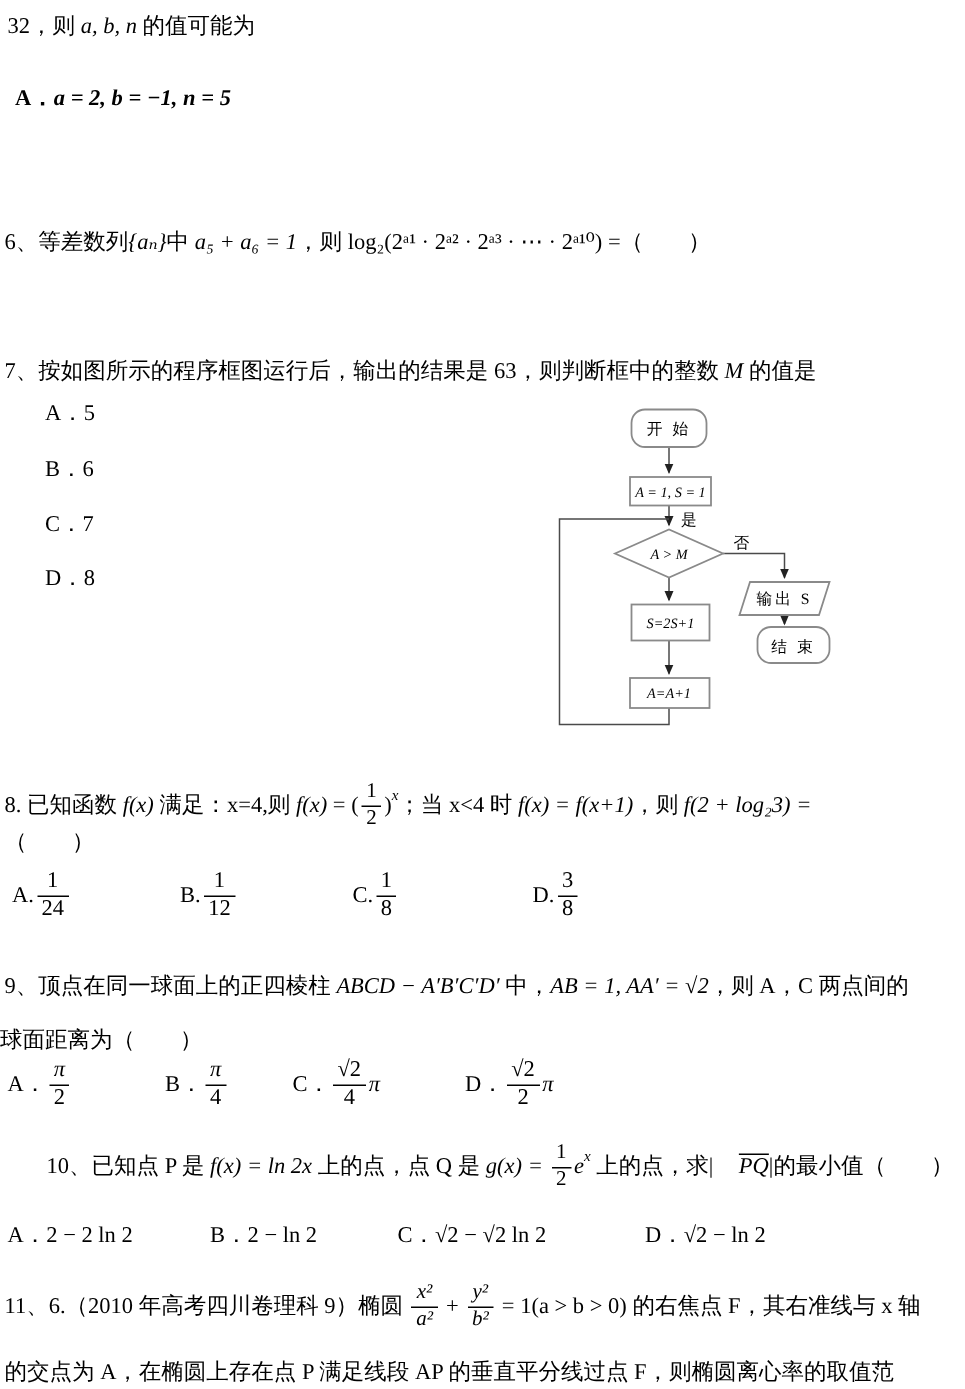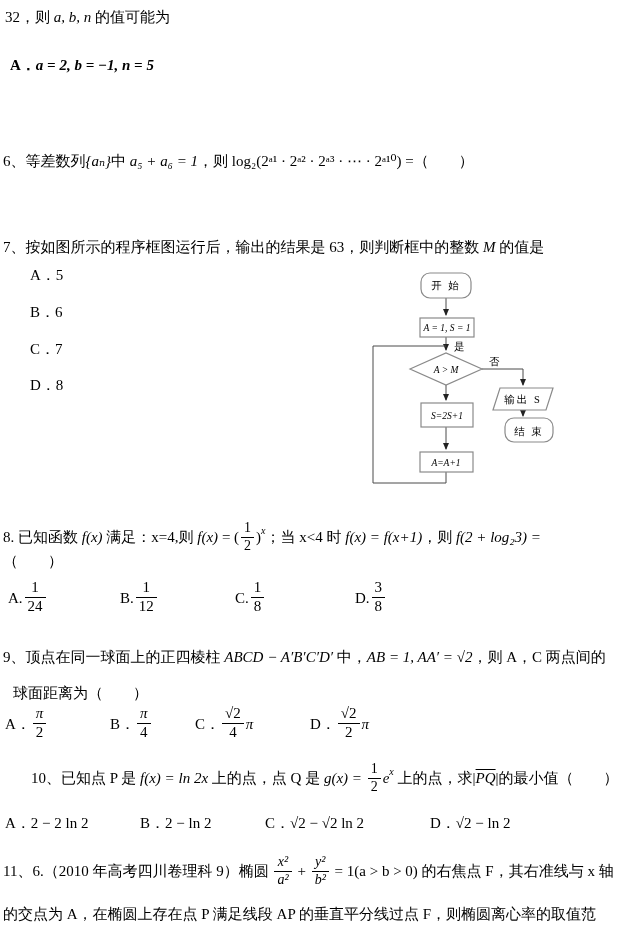--- a/index.html
+++ b/index.html
@@ -7,21 +7,21 @@
         font-family:"Liberation Serif","DejaVu Serif",serif;font-size:15px;color:#000000;}
   .abs{position:absolute;white-space:nowrap;}
   .row{position:absolute;left:0;width:643px;white-space:nowrap;}
   .opt{position:absolute;top:0;white-space:nowrap;}
   .m{font-style:italic;}
   .frac{display:inline-block;text-align:center;vertical-align:-0.55em;line-height:1.05;margin:0 2px;}
   .frac .fn{display:block;border-bottom:1px solid #000;padding:0 3px 1px;}
   .frac .fd{display:block;padding:1px 3px 0;}
   .frac.small{font-size:14px;}
   sup.e{font-size:10px;font-style:italic;position:relative;top:-2px;}
-  .ov{text-decoration:overline;}
+  .ov{text-decoration:overline;padding-left:17px;}
   
   #flowchart{position:absolute;left:363px;top:270px;width:210px;height:235px;}
   #flowchart svg{display:block;}
   .fc-shape{fill:#ffffff;stroke:#8a8a8a;stroke-width:1.2;}
   .fc-line{fill:none;stroke:#4a4a4a;stroke-width:1;}
   .fc-cjk{font-size:10.5px;letter-spacing:2px;fill:#000;font-family:"Liberation Serif","DejaVu Serif",serif;}
   .fc-math{font-size:9.5px;font-style:italic;fill:#000;font-family:"Liberation Serif","DejaVu Serif",serif;}
 </style>
 </head>
 <body>
@@ -92,21 +92,21 @@
   <div class="row" style="top:580px;height:45px;">
     <span class="opt" style="left:8px;"><span>A.</span><span class="frac"><span class="fn">1</span><span class="fd">24</span></span></span>
     <span class="opt" style="left:120px;"><span>B.</span><span class="frac"><span class="fn">1</span><span class="fd">12</span></span></span>
     <span class="opt" style="left:235px;"><span>C.</span><span class="frac"><span class="fn">1</span><span class="fd">8</span></span></span>
     <span class="opt" style="left:355px;"><span>D.</span><span class="frac"><span class="fn">3</span><span class="fd">8</span></span></span>
   </div>
 
   <div class="abs" style="top:648px;left:3px;">
     <span>9、顶点在同一球面上的正四棱柱 </span><span class="m">ABCD − A′B′C′D′</span><span> 中，</span><span class="m">AB = 1,  AA′ = √2</span><span>，则 A，C 两点间的</span>
   </div>
-  <div class="abs" style="top:684px;left:13px;">球面距离为（　　）</div>
+  <div class="abs" style="top:684px;left:0;">球面距离为（　　）</div>
   <div class="row" style="top:706px;height:45px;">
     <span class="opt" style="left:5px;"><span>A．</span><span class="frac"><span class="fn m">π</span><span class="fd">2</span></span><span class="m"></span></span>
     <span class="opt" style="left:110px;"><span>B．</span><span class="frac"><span class="fn m">π</span><span class="fd">4</span></span><span class="m"></span></span>
     <span class="opt" style="left:195px;"><span>C．</span><span class="frac"><span class="fn">√2</span><span class="fd">4</span></span><span class="m">π</span></span>
     <span class="opt" style="left:310px;"><span>D．</span><span class="frac"><span class="fn">√2</span><span class="fd">2</span></span><span class="m">π</span></span>
   </div>
 
   <div class="abs" style="top:762px;left:3px;margin-left:28px;">
     <span>10、已知点 P 是 </span><span class="m">f(x) = ln 2x</span><span> 上的点，点 Q 是 </span><span class="m">g(x) = </span><span class="frac small"><span class="fn">1</span><span class="fd">2</span></span><span class="m">e</span><sup class="e">x</sup><span> 上的点，求</span><span>|</span><span class="m ov">PQ</span><span>|</span><span>的最小值</span><span>（　　）</span>
   </div>

